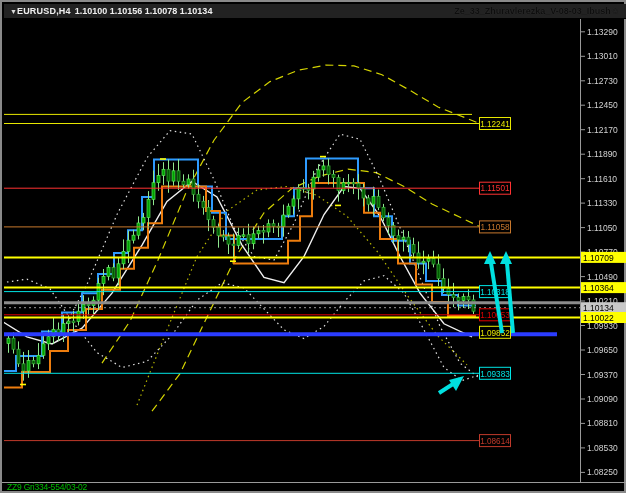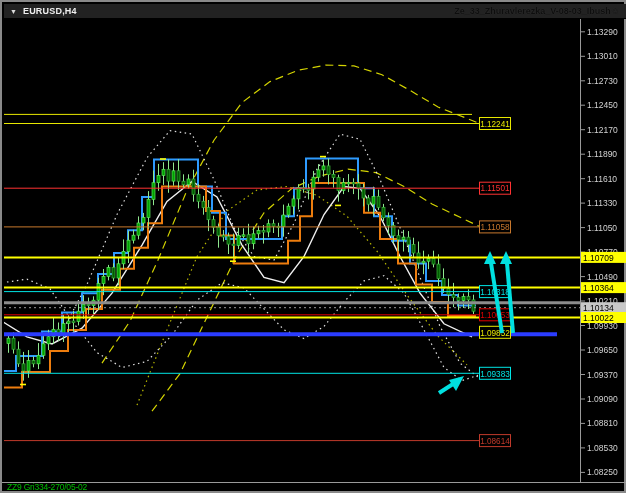--- a/index.html
+++ b/index.html
@@ -1,20 +1,20 @@
 <!DOCTYPE html>
 <html><head>
 <meta charset="utf-8">
 <style>
   html,body{margin:0;padding:0;background:#000;}
   body{width:626px;height:493px;position:relative;font-family:"Liberation Sans",sans-serif;overflow:hidden;}
   .window{position:absolute;inset:0;border:2px solid #8a8a8a;background:#000;box-sizing:border-box;}
   .titlebar{position:absolute;left:2px;top:2px;width:622px;height:15px;background:#222;border-bottom:1px solid #000;
             display:flex;align-items:center;box-sizing:border-box;padding:0 6px;}
-  .tb-left{display:flex;align-items:center;gap:6px;flex:1;min-width:0;}
+  .tb-left{display:flex;align-items:center;flex:1;min-width:0;}
   .menu-tri{color:#dcdcdc;font-size:7px;line-height:1;}
   .tb-title{color:#efefef;font-size:9px;font-weight:bold;letter-spacing:.2px;white-space:nowrap;}
   .tb-quotes{color:#efefef;font-size:9px;font-weight:bold;white-space:nowrap;margin-left:4px;}
   .tb-right{color:#0e0e0e;font-size:9px;font-weight:bold;white-space:nowrap;text-shadow:0 0 1px #3a3a3a;}
   svg{position:absolute;left:0;top:0;}
   .footer{position:absolute;left:5px;top:480px;color:#00be00;font-size:8.5px;letter-spacing:-.2px;white-space:nowrap;}
   text{font-family:"Liberation Sans",sans-serif;}
 </style>
 </head>
 <body>
@@ -346,18 +346,19 @@
       <g>
         <rect x="579" y="310" width="45" height="11" fill="#FFFF00"></rect>
         <text x="581" y="318.7" font-size="8.5px" fill="#000000">1.10022</text>
       </g>
     </svg>
 
   <div class="titlebar">
     <div class="tb-left">
       <span class="menu-tri">▼</span>
       <span class="tb-title">EURUSD,H4</span>
+      <span class="tb-quotes">1.10100 1.10156 1.10078 1.10134</span>
     </div>
     <span class="tb-right">Ze_33_Zhuravlerezka_V-08-03_Ibush☺</span>
   </div>
 
-  <div class="footer">ZZ9 Gri334-270/05-02</div>
+  <div class="footer">ZZ9 Gri334-554/03-02</div>
 </div>
 
 </body></html>

